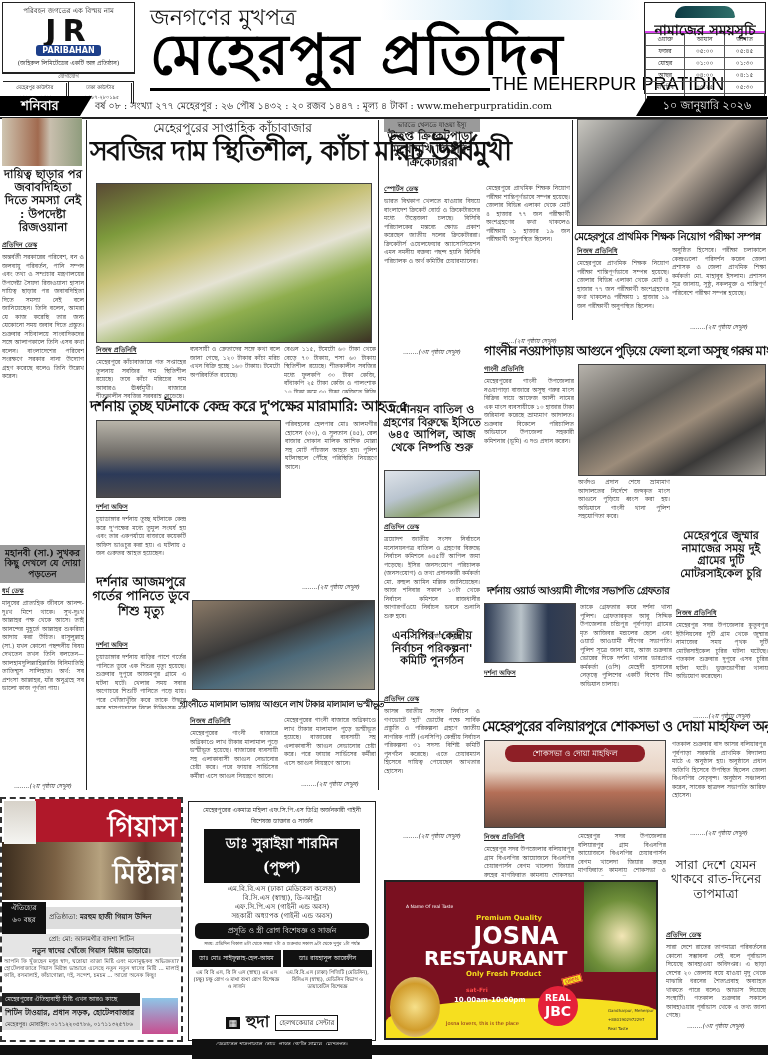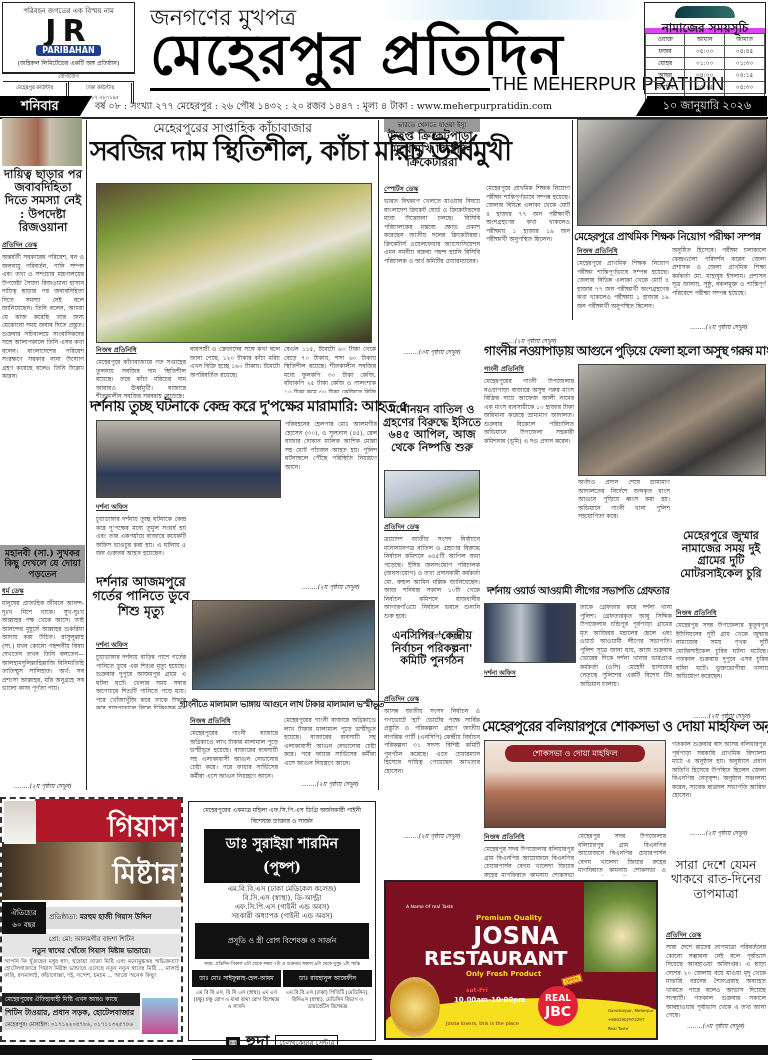--- a/index.html
+++ b/index.html
@@ -20,21 +20,21 @@
 #jr .sub{font-size:6px;margin-top:2px}
 #jr .contact{border-top:1px solid #222;margin-top:3px;font-size:5px}
 #jr .row{display:flex;border-top:1px solid #222}
 #jr .row div{flex:1;font-size:5px;padding:1px;border-right:1px solid #222}
 #tagline{left:150px;top:0px;font-size:22px;font-family:"DejaVu Serif",serif;color:#111}
 #sky{left:380px;top:0;width:260px;height:20px;background:linear-gradient(90deg,#fff,#cfe9f7,#fff)}
 #paper-title{left:150px;top:24px;font-family:"DejaVu Serif",serif;font-weight:bold;font-size:56px;letter-spacing:1px;color:#000;line-height:60px}
 #title-rule{left:150px;top:88px;width:340px;height:3px;background:#000}
 #eng-title{left:492px;top:73px;font-family:"Liberation Sans",sans-serif;font-size:19px;color:#000;transform:scaleX(0.95);transform-origin:left}
 #namaz{left:644px;top:2px;width:122px;height:92px;border:1px solid #222;font-size:6px}
-#namaz .nt{background:#fff;text-align:center;font-size:12px;font-weight:bold;padding-top:16px;height:30px;border-bottom:5px solid #d946ef;position:relative}
+#namaz .nt{background:#fff;text-align:center;font-size:14px;font-weight:bold;padding-top:16px;height:30px;border-bottom:2px solid #d946ef;position:relative}
 #namaz .mosque{position:absolute;left:30px;top:3px;width:60px;height:12px;background:linear-gradient(90deg,#0e3b44,#2f6f6a);border-radius:30px 30px 4px 4px}
 #namaz table{width:100%;border-collapse:collapse}
 #namaz td{border:1px solid #555;font-size:6px;text-align:center;height:10px}
 #day{left:0;top:96px;width:80px;height:20px;background:#000;color:#fff;font-size:13px;font-weight:bold;font-family:Liberation Serif, serif;text-align:center;line-height:20px}
 #issue{left:95px;top:96px;height:20px;line-height:20px;font-size:9.5px;font-family:"DejaVu Serif",serif;color:#111;white-space:nowrap}
 #date{left:647px;top:96px;width:120px;height:20px;background:#000;color:#fff;font-size:11px;text-align:center;line-height:20px;font-family:"DejaVu Serif",serif}
 
 #adviser-photo{left:2px;top:118px;width:80px;height:48px;background:linear-gradient(90deg,#cfc5b1,#a16a4f 45%,#c9bfae 60%,#8f9c7d)}
 .grey-box{background:#9a9a9a;color:#111}
 
@@ -249,21 +249,21 @@
   <div class="by">প্রতিদিন ডেস্ক</div>
   <div class="txt" style="height:78px">সারা দেশে রাতের তাপমাত্রা পরিবর্তনের কোনো সম্ভাবনা নেই বলে পূর্বাভাস দিয়েছে আবহাওয়া অধিদপ্তর। এ ছাড়া দেশের ২০ জেলায় বয়ে যাওয়া মৃদু থেকে মাঝারি ধরনের শৈত্যপ্রবাহ অব্যাহত থাকতে পারে বলেও আভাস দিয়েছে সংস্থাটি। গতকাল শুক্রবার সকালে আবহাওয়ার পূর্বাভাস থেকে এ তথ্য জানা গেছে।</div>
   <div class="cont">........(৩য় পৃষ্ঠায় দেখুন)</div>
 </div>
 
 <div id="gias" class="abs">
   <div class="abs" style="left:2px;top:2px;width:32px;height:43px;background:linear-gradient(180deg,#d7d2c9,#f5f5f2)"></div>
   <div class="banner">গিয়াস মিষ্টান্ন ভান্ডার</div>
   <div class="shop"></div>
   <div style="display:flex;align-items:center;margin-top:2px">
-    <div style="background:#111;color:#fff;font-size:7px;width:44px;height:32px;text-align:center;padding-top:5px">
+    <div style="background:#111;color:#fff;font-size:7px;width:44px;height:32px;text-align:center;">
         <div>ঐতিহ্যের</div>
         <div>৬০ বছর</div>
       </div>
     <div style="background:#ddd;flex:1;height:22px;font-size:7px;padding:4px 3px"><span>প্রতিষ্ঠাতা:</span> <b>মরহুম হাজী গিয়াস উদ্দিন</b></div>
   </div>
   <div style="font-size:6.5px;text-align:center;background:#e5e5e5">প্রো: মো: আলমগীর বাদশা শিটিন</div>
   <div style="font-size:7px;text-align:center;font-weight:bold;background:#e5e5e5">নতুন স্বাদের খোঁজে গিয়াস মিষ্টান্ন ভান্ডারে।</div>
   <div class="txt" style="font-size:5.5px;line-height:7px;height:36px;padding:1px 2px">আপনি কি খুঁজছেন মধুর স্বাদ, ঘরোয়া তাজা মিষ্টি এবং মনোমুগ্ধকর অভিজ্ঞতা? হোটেলবাজারে গিয়াস মিষ্টান্ন ভান্ডারে এসেছে নতুন নতুন স্বাদের মিষ্টি ... মালাই কারি, রসমালাই, কাঁচাগোল্লা, দই, সন্দেশ, চমচম ... আরো অনেক কিছু!</div>
   <div style="background:#222;color:#fff;font-size:6px;padding:1px 3px;width:138px">মেহেরপুরের ঐতিহ্যবাহী মিষ্টি এখন আরও কাছে</div>
   <div style="font-size:7.5px;font-weight:bold;padding:1px 3px;background:#ddd;width:138px">শিটিন টাওয়ার, প্রধান সড়ক, হোটেলবাজার</div>
@@ -273,21 +273,21 @@
 
 <div id="doctor-ad" class="abs">
   <div style="font-size:6px;text-align:center;padding:3px 4px 2px">মেহেরপুরের একমাত্র মহিলা এফ.সি.পি.এস ডিগ্রি অর্জনকারী গাইনী বিশেষজ্ঞ ডাক্তার ও সার্জন</div>
   <div style="background:#111;color:#fff;font-family:'DejaVu Serif',serif;font-size:14px;font-weight:bold;text-align:center;padding:3px 4px;margin:0 15px">ডাঃ সুরাইয়া শারমিন (পুষ্প)</div>
   <div style="font-size:7px;text-align:center;line-height:9px;margin-top:2px">
     <div>এম.বি.বি.এস (ঢাকা মেডিকেল কলেজ)</div>
       <div>বি.সি.এস (স্বাস্থ্য), ডি-আল্ট্রা</div>
       <div>এফ.সি.পি.এস (গাইনী এন্ড অবস)</div>
       <div>সহকারী অধ্যাপক (গাইনী এন্ড অবস)</div>
   </div>
-  <div style="background:#111;color:#fff;font-size:7.5px;text-align:center;border-radius:0;margin:2px 6px;padding:12px">প্রসূতি ও স্ত্রী রোগ বিশেষজ্ঞ ও সার্জন</div>
+  <div style="background:#111;color:#fff;font-size:7.5px;text-align:center;border-radius:5px;margin:2px 6px;padding:2px">প্রসূতি ও স্ত্রী রোগ বিশেষজ্ঞ ও সার্জন</div>
   <div style="font-size:4.5px;text-align:center">সময়: প্রতিদিন বিকাল ৪টা থেকে সন্ধ্যা ৭টা ও শুক্রবার সকাল ৯টা থেকে দুপুর ১টা পর্যন্ত</div>
   <div style="display:flex;gap:2px;margin:2px 3px">
     <div style="flex:1">
       <div style="background:#111;color:#fff;font-size:6px;text-align:center;padding:3px 1px">ডাঃ মোঃ সাইফুল্লাহ-হেল-আযম</div>
       <div style="font-size:5px;text-align:center;line-height:7px;padding-top:2px;height:40px;overflow:hidden">এম বি বি এস, বি সি এস (স্বাস্থ্য) এম এস (চক্ষু) চক্ষু রোগ ও মাথা ব্যথা রোগ বিশেষজ্ঞ ও সার্জন</div>
     </div>
     <div style="flex:1">
       <div style="background:#111;color:#fff;font-size:6px;text-align:center;padding:3px 1px">ডাঃ রায়হানুল আরেফীন</div>
       <div style="font-size:5px;text-align:center;line-height:7px;padding-top:2px;height:40px;overflow:hidden">এম.বি.বি.এস (ঢাকা) পিজিটি (মেডিসিন), বিসিএস (স্বাস্থ্য), মেডিসিন বিভাগ ও ডায়াবেটিস বিশেষজ্ঞ</div>
     </div>

